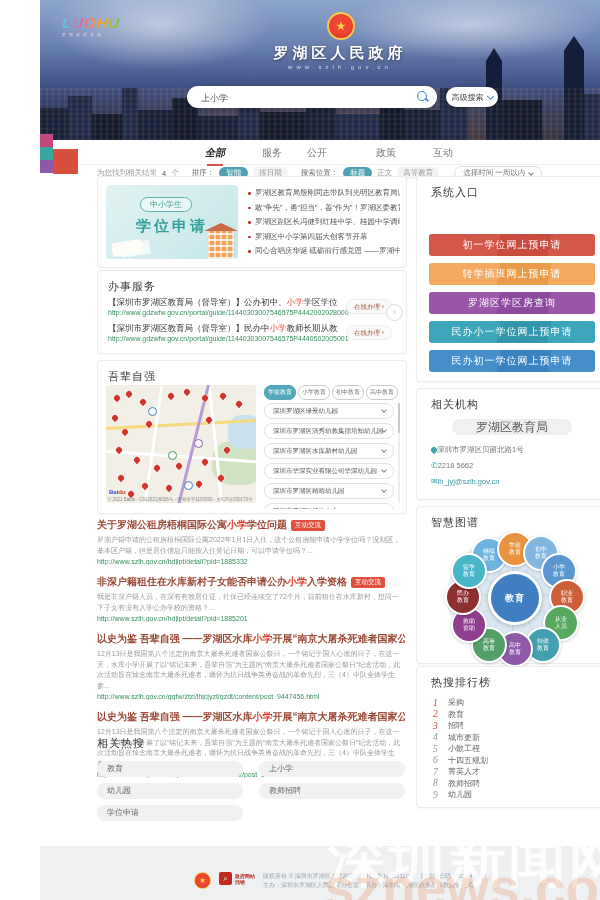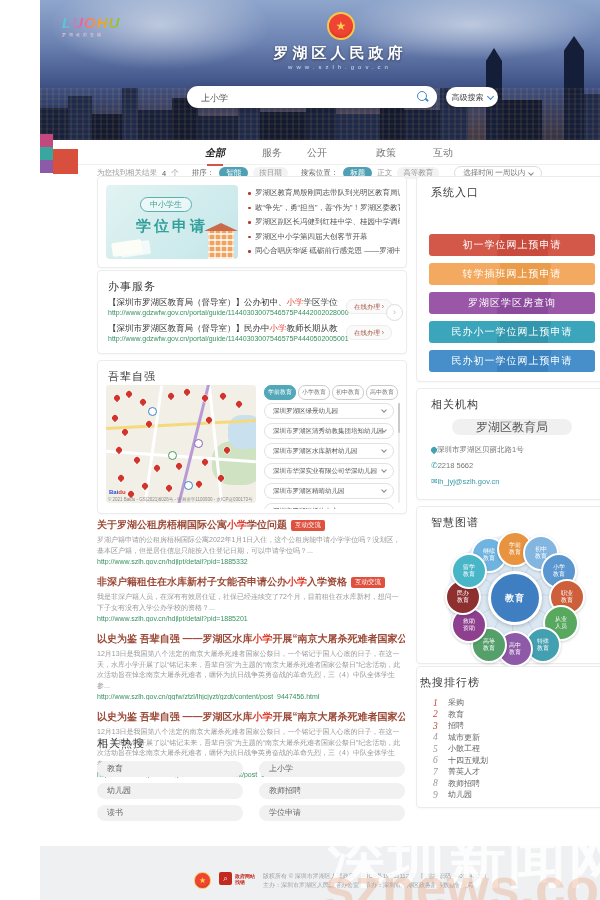--- a/index.html
+++ b/index.html
@@ -336,21 +336,20 @@
     </div>
   </div>
 
   <div class="related">
     <div class="rtitle">相关热搜</div>
     <div class="rtags">
       <div class="rtag">教育</div>
       <div class="rtag">上小学</div>
       <div class="rtag">幼儿园</div>
       <div class="rtag">教师招聘</div>
-      <div class="rtag">读书</div>
       <div class="rtag">学位申请</div>
     </div>
   </div>
 
   <div class="card" style="left:376px;top:176px;width:190px;height:204px;">
     <div class="cardtitle" style="left:14px;">系统入口</div>
     <div class="ebtn eb2" style="top:57px;">初一学位网上预申请</div>
     <div class="ebtn eb3" style="top:86px;">转学插班网上预申请</div>
     <div class="ebtn eb4" style="top:115px;">罗湖区学区房查询</div>
     <div class="ebtn eb5" style="top:144px;">民办小一学位网上预申请</div>
@@ -429,21 +428,21 @@
           <span>民办教育</span>
         </div>
       <div class="gnode" style="left:14px;top:22px;background:#49b6c8;">
           <span>留学教育</span>
         </div>
       <div class="gcenter">教育</div>
     </div>
   </div>
 
   <div class="card" style="left:376px;top:666px;width:190px;height:140px;">
-    <div class="cardtitle" style="left:3px;">热搜排行榜</div>
+    <div class="cardtitle" style="left:14px;">热搜排行榜</div>
     <div class="rankrow rtop" style="top:30px;">
         <span class="rankno">1</span>
         <span>采购</span>
       </div>
     <div class="rankrow rtop" style="top:41.5px;">
         <span class="rankno">2</span>
         <span>教育</span>
       </div>
     <div class="rankrow rtop" style="top:53px;">
         <span class="rankno">3</span>

